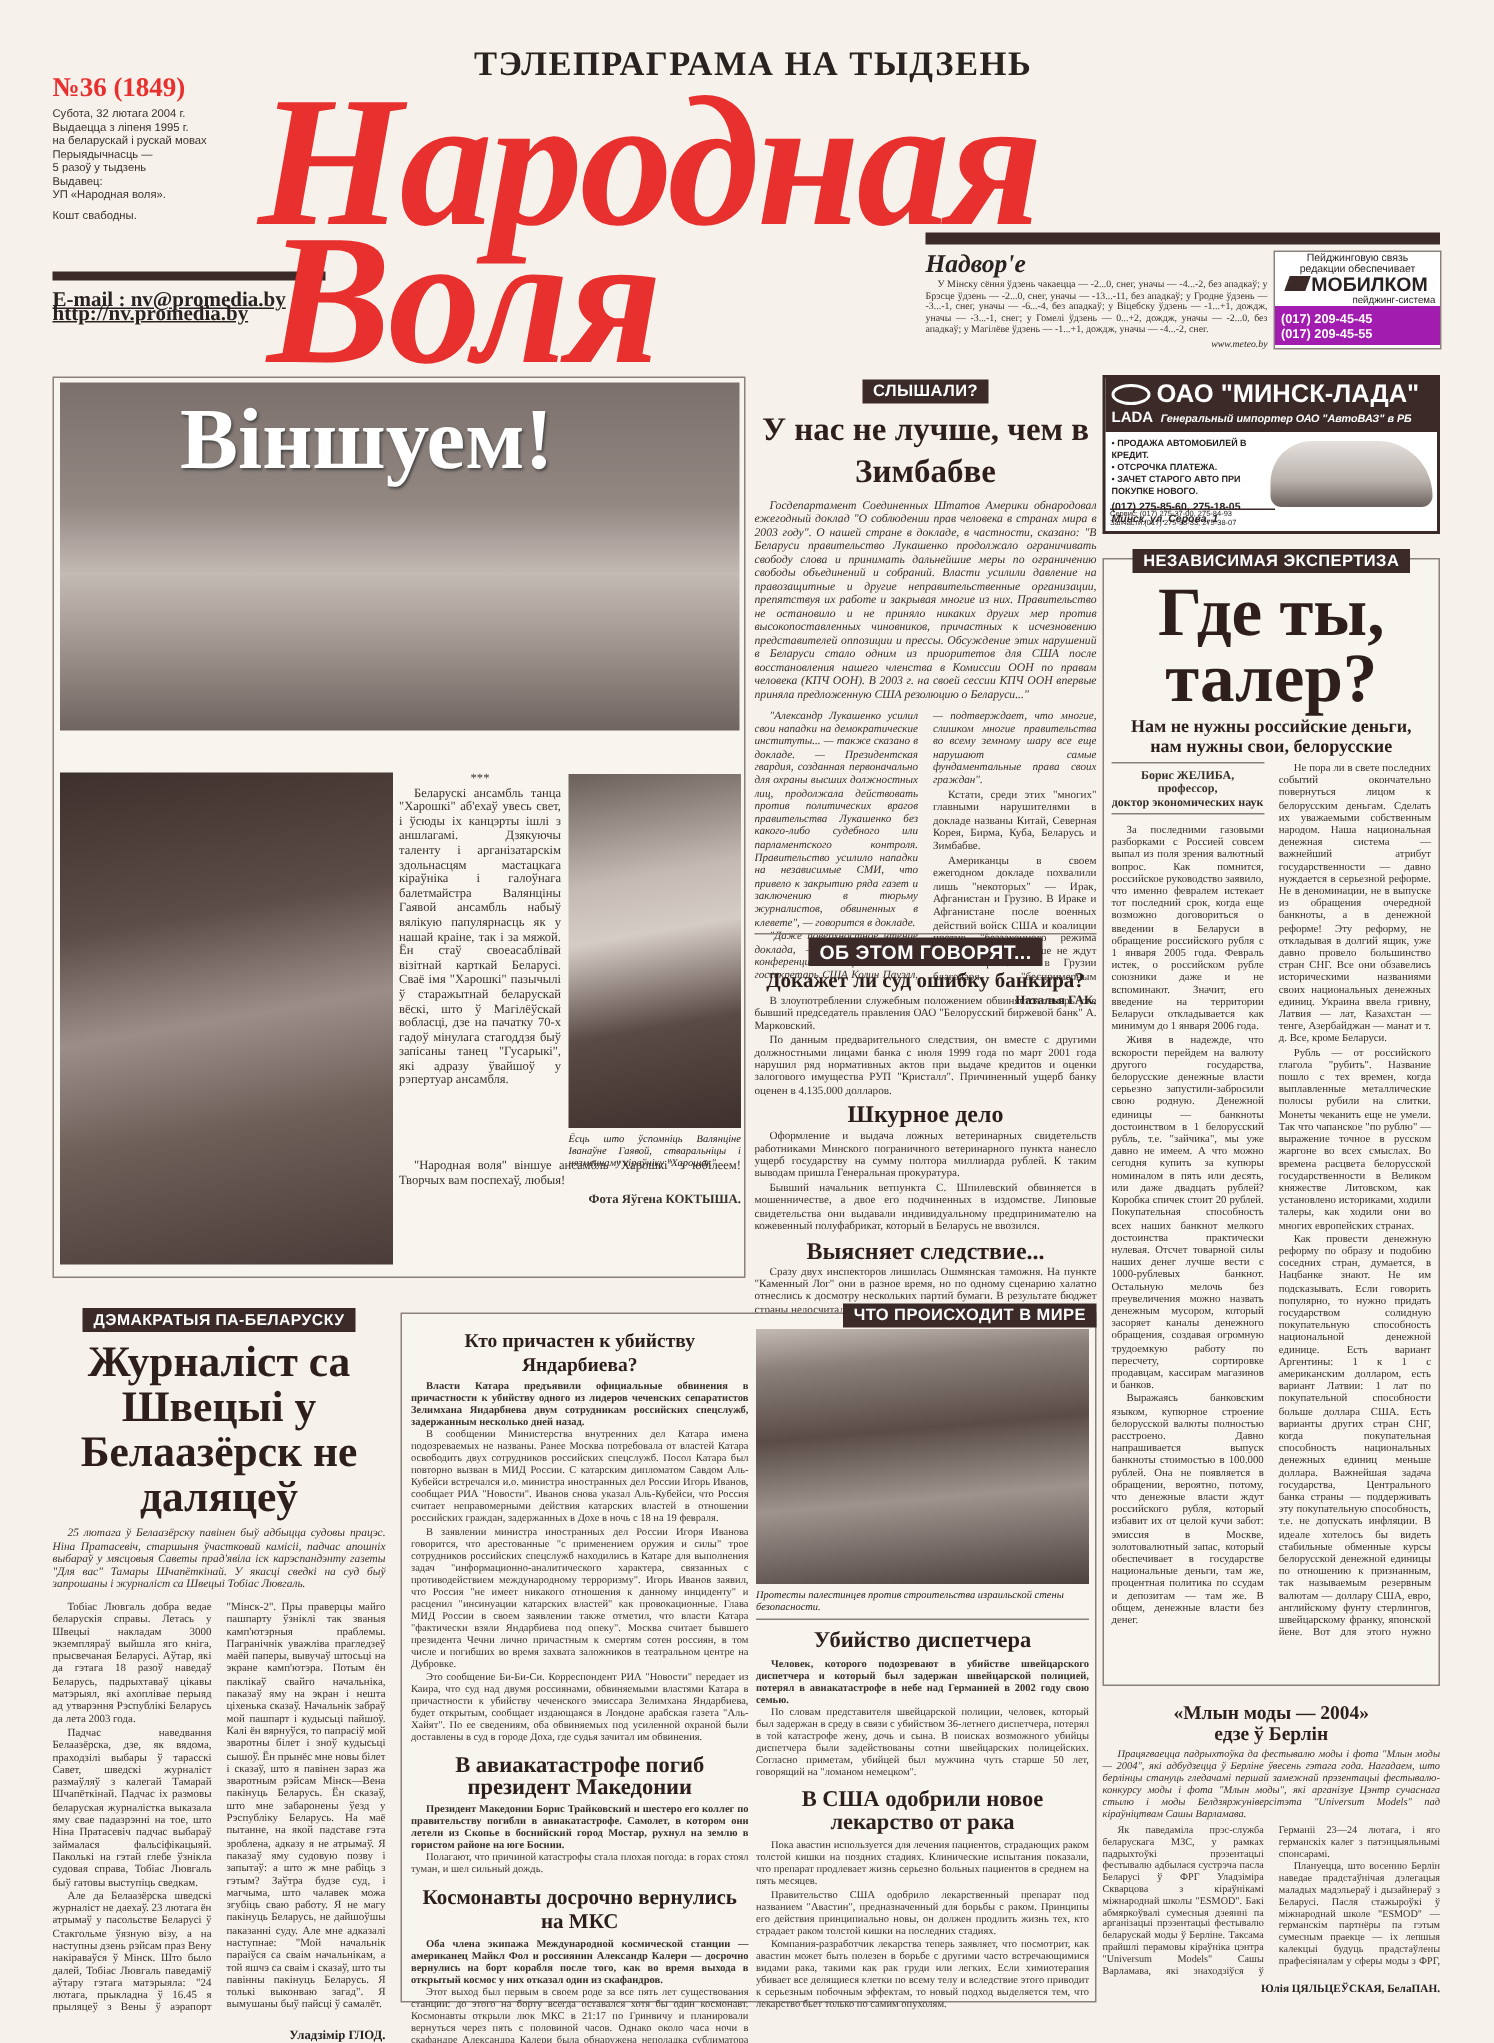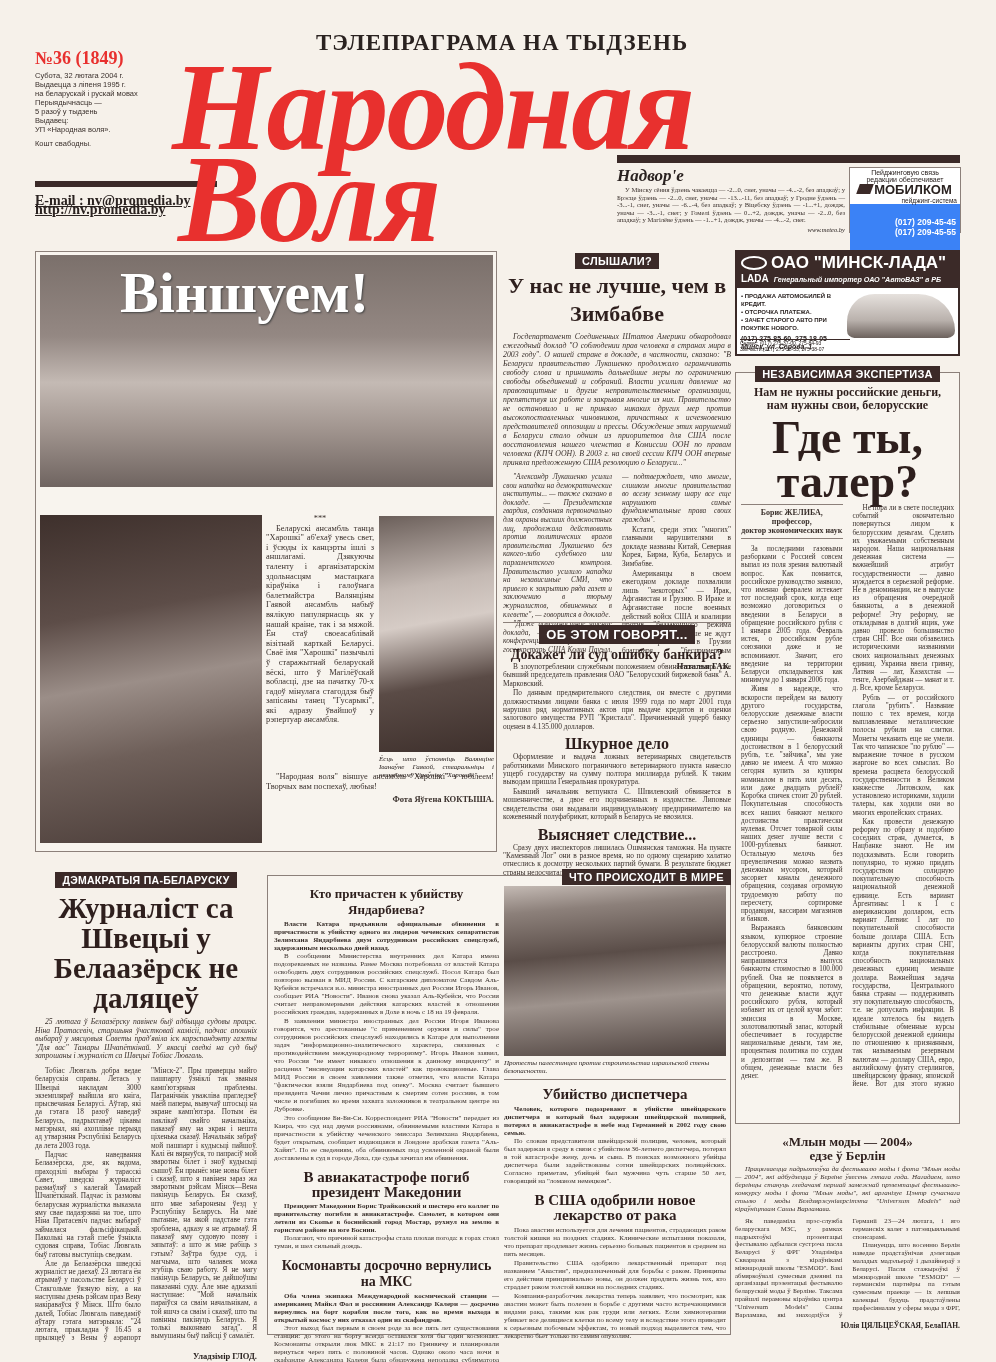--- a/index.html
+++ b/index.html
@@ -66,21 +66,21 @@
   <div class="serif italic" style="font-size:6.5px;text-align:right;margin-top:2px;">www.meteo.by</div>
 </div>
 
 <div class="abs frame" style="left:849px;top:167px;width:112px;height:66px;background:#fff;">
   <div class="sans" style="font-size:7px;text-align:center;margin-top:1px;">Пейджинговую связь</div>
   <div class="sans" style="font-size:7px;text-align:center;">редакции обеспечивает</div>
   <div class="sans bold" style="font-size:13px;text-align:center;line-height:14px;">
     <span style="display:inline-block;width:14px;height:10px;background:#3b2a28;transform:skew(-20deg);margin-right:2px;"></span><span>МОБИЛКОМ</span>
   </div>
   <div class="sans" style="font-size:6.5px;text-align:right;padding-right:3px;">пейджинг-система</div>
-  <div style="background:#3b82f6;color:#fff;font-size:8.5px;font-weight:bold;text-align:right;padding:13px 4px;line-height:10px;" class="sans">
+  <div style="background:#a21caf;color:#fff;font-size:8.5px;font-weight:bold;text-align:left;padding:3px 4px;line-height:10px;" class="sans">
     <div>(017) 209-45-45</div>
     <div>(017) 209-45-55</div>
   </div>
 </div>
 
 <div class="abs frame" style="left:35px;top:251px;width:462px;height:601px;background:#f8f4ee;">
   <div class="abs photo" style="left:4px;top:3px;width:453px;height:232px;background:linear-gradient(180deg,#7b706b 0%,#948883 35%,#c4bab4 55%,#a1958f 75%,#6f6460 100%);">
     <div class="abs serif" style="left:80px;top:4px;font-size:58px;font-weight:bold;color:#fff;text-shadow:1px 1px 2px #444;">Віншуем!</div>
   </div>
   <div class="abs photo" style="left:4px;top:263px;width:222px;height:328px;background:linear-gradient(170deg,#3e302c 0%,#5d4d48 30%,#9b8e88 50%,#6e5f59 70%,#4a3c38 100%);"></div>
@@ -154,25 +154,25 @@
   </div>
   <div style="position:absolute;left:110px;top:42px;width:108px;height:44px;border-radius:30px 40px 8px 8px;background:linear-gradient(180deg,#e6e1dd 0%,#b9b1ac 60%,#6c625d 100%);"></div>
   <div class="sans" style="position:absolute;left:3px;bottom:2px;font-size:5px;line-height:6px;border-top:1px solid #3b2a28;width:110px;">
     <div>Сервис: (017) 275-37-00, 275-84-93</div>
     <div>Запчасти:(017) 275-38-33, 275-38-07</div>
   </div>
 </div>
 
 <div class="abs frame" style="left:735px;top:372px;width:225px;height:752px;background:#f8f4ee;">
   <div style="text-align:center;margin-top:-9px;"><span class="rubric">НЕЗАВИСИМАЯ ЭКСПЕРТИЗА</span></div>
-  <div class="headline" style="font-size:12px;line-height:13px;margin:4px 6px;">Нам не нужны российские деньги, нам нужны свои, белорусские</div>
   <div class="headline" style="font-size:46px;line-height:44px;margin-top:4px;">
     <div>Где ты,</div>
     <div>талер?</div>
   </div>
+  <div class="headline" style="font-size:12px;line-height:13px;margin:4px 6px;">Нам не нужны российские деньги, нам нужны свои, белорусские</div>
   <div class="cols2 body-text" style="padding:0 5px;font-size:7.2px;line-height:8.2px;height:590px;overflow:hidden;">
     <div style="text-align:center;font-weight:bold;font-size:8px;line-height:9px;border-top:1px solid #8c807a;border-bottom:1px solid #8c807a;padding:3px 0;margin-bottom:6px;">
       <div>Борис ЖЕЛИБА,</div>
       <div>профессор,</div>
       <div>доктор экономических наук</div>
     </div>
     <p>За последними газовыми разборками с Россией совсем выпал из поля зрения валютный вопрос. Как помнится, российское руководство заявило, что именно февралем истекает тот последний срок, когда еще возможно договориться о введении в Беларуси в обращение российского рубля с 1 января 2005 года. Февраль истек, о российском рубле союзники даже и не вспоминают. Значит, его введение на территории Беларуси откладывается как минимум до 1 января 2006 года.</p>
     <p>Живя в надежде, что вскорости перейдем на валюту другого государства, белорусские денежные власти серьезно запустили-забросили свою родную. Денежной единицы — банкноты достоинством в 1 белорусский рубль, т.е. "зайчика", мы уже давно не имеем. А что можно сегодня купить за купюры номиналом в пять или десять, или даже двадцать рублей? Коробка спичек стоит 20 рублей. Покупательная способность всех наших банкнот мелкого достоинства практически нулевая. Отсчет товарной силы наших денег лучше вести с 1000-рублевых банкнот. Остальную мелочь без преувеличения можно назвать денежным мусором, который засоряет каналы денежного обращения, создавая огромную трудоемкую работу по пересчету, сортировке продавцам, кассирам магазинов и банков.</p>
     <p>Выражаясь банковским языком, купюрное строение белорусской валюты полностью расстроено. Давно напрашивается выпуск банкноты стоимостью в 100.000 рублей. Она не появляется в обращении, вероятно, потому, что денежные власти ждут российского рубля, который избавит их от целой кучи забот: эмиссия в Москве, золотовалютный запас, который обеспечивает в государстве национальные деньги, там же, процентная политика по ссудам и депозитам — там же. В общем, денежные власти без денег.</p>
     <p>Не пора ли в свете последних событий окончательно повернуться лицом к белорусским деньгам. Сделать их уважаемыми собственным народом. Наша национальная денежная система — важнейший атрибут государственности — давно нуждается в серьезной реформе. Не в деноминации, не в выпуске из обращения очередной банкноты, а в денежной реформе! Эту реформу, не откладывая в долгий ящик, уже давно провело большинство стран СНГ. Все они обзавелись историческими названиями своих национальных денежных единиц. Украина ввела гривну, Латвия — лат, Казахстан — тенге, Азербайджан — манат и т. д. Все, кроме Беларуси.</p>

